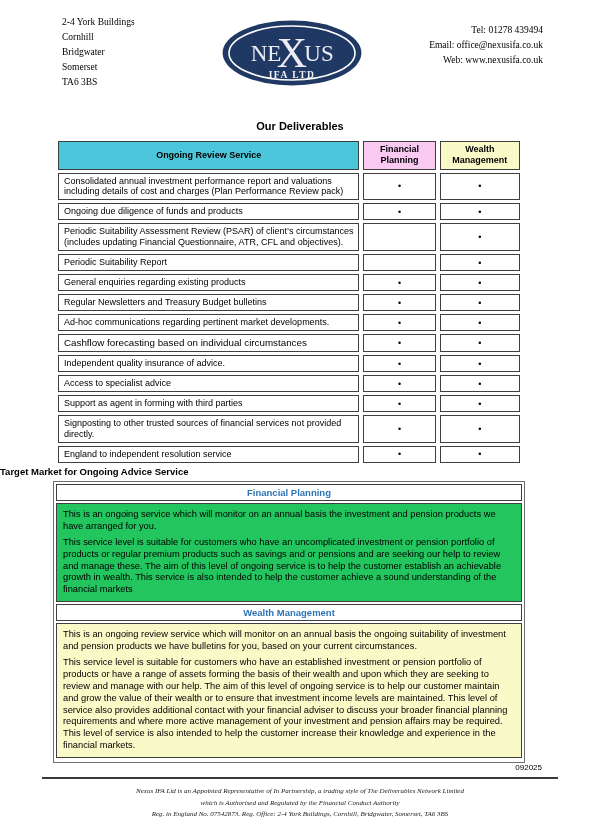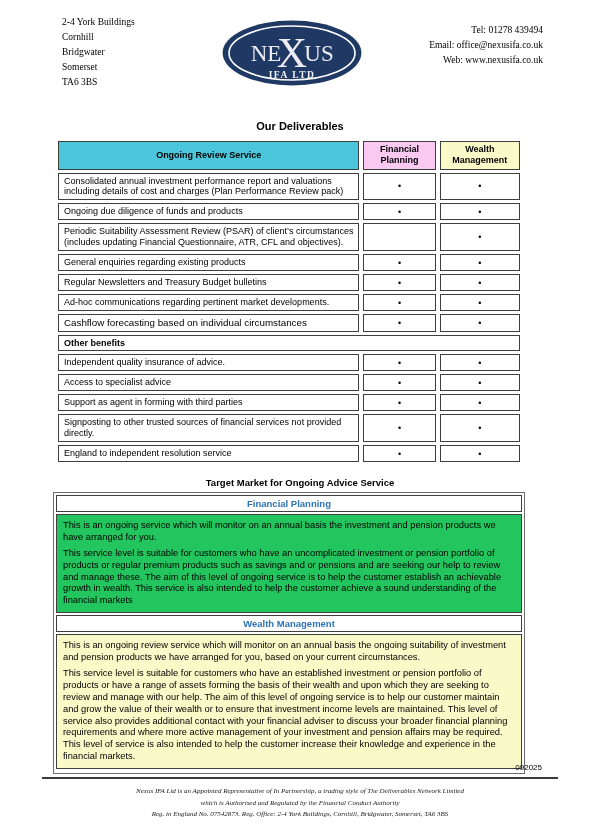--- a/index.html
+++ b/index.html
@@ -32,21 +32,21 @@
   }
   th.hdr { font-size:9px; font-weight:bold; padding:2px 2px; text-align:center; line-height:1.25; }
   th.hdr-service { width:300px; background:var(--cyan,#4CC6DA); }
   th.hdr-fp      { width:72px;  background:var(--pink,#F9C9F2); }
   th.hdr-wm      { width:80px;  background:var(--yellow,#FAFAC9); }
   td.label-cell  { font-size:9px; line-height:1.22; padding:2px 4px 2px 5px; text-align:left; background:#fff; }
   td.label-cell.large { font-size:9.8px; }
   td.bullet-cell { font-size:9px; text-align:center; background:#fff; }
   td.section-cell{ font-size:9px; font-weight:bold; padding:2px 4px 2px 5px; background:#fff; }
   
-  .tm-heading { text-align:center; font-size:9.5px; font-weight:bold; margin:12px 0 4px; }
+  .tm-heading { font-size:9.5px; font-weight:bold; margin:0 0 4px; }
   .tm-section {
     margin-left:53px; width:472px;
     border:1px solid #6e6e6e; padding:2px; background:#fff;
   }
   .tm-bar {
     border:1px solid #3f3f3f; background:#ffffff;
     color:var(--blue,#2E74B5); font-weight:bold; font-size:9.5px;
     text-align:center; padding:2px 0; margin-bottom:2px;
   }
   .tm-box {
@@ -124,41 +124,43 @@
           <td class="label-cell">Ongoing due diligence of funds and products</td>
           <td class="bullet-cell">•</td>
           <td class="bullet-cell">•</td>
         </tr>
         <tr>
           <td class="label-cell">Periodic Suitability Assessment Review (PSAR) of client’s circumstances (includes updating Financial Questionnaire, ATR, CFL and objectives).</td>
           <td class="bullet-cell"></td>
           <td class="bullet-cell">•</td>
         </tr>
         <tr>
+          <td class="label-cell">Periodic Suitability Report</td>
+          <td class="bullet-cell"></td>
+          <td class="bullet-cell">•</td>
+        </tr>
+        <tr>
           <td class="label-cell">General enquiries regarding existing products</td>
           <td class="bullet-cell">•</td>
           <td class="bullet-cell">•</td>
         </tr>
         <tr>
           <td class="label-cell">Regular Newsletters and Treasury Budget bulletins</td>
           <td class="bullet-cell">•</td>
           <td class="bullet-cell">•</td>
         </tr>
         <tr>
           <td class="label-cell">Ad-hoc communications regarding pertinent market developments.</td>
           <td class="bullet-cell">•</td>
           <td class="bullet-cell">•</td>
         </tr>
         <tr>
           <td class="label-cell large">Cashflow forecasting based on individual circumstances</td>
           <td class="bullet-cell">•</td>
           <td class="bullet-cell">•</td>
-        </tr>
-        <tr>
-          <td colspan="3" class="section-cell">Other benefits</td>
         </tr>
         <tr>
           <td class="label-cell">Independent quality insurance of advice.</td>
           <td class="bullet-cell">•</td>
           <td class="bullet-cell">•</td>
         </tr>
         <tr>
           <td class="label-cell">Access to specialist advice</td>
           <td class="bullet-cell">•</td>
           <td class="bullet-cell">•</td>
@@ -183,21 +185,21 @@
 
   <div class="tm-heading">Target Market for Ongoing Advice Service</div>
   <div class="tm-section">
       <div class="tm-bar">Financial Planning</div>
       <div class="tm-box" style="background: #22c55e;">
         <p>This is an ongoing service which will monitor on an annual basis the investment and pension products we have arranged for you.</p>
         <p>This service level is suitable for customers who have an uncomplicated investment or pension portfolio of products or regular premium products such as savings and or pensions and are seeking our help to review and manage these. The aim of this level of ongoing service is to help the customer establish an achievable growth in wealth. This service is also intended to help the customer achieve a sound understanding of the financial markets</p>
       </div>
       <div class="tm-bar">Wealth Management</div>
       <div class="tm-box" style="background: rgb(250, 250, 201);">
-        <p>This is an ongoing review service which will monitor on an annual basis the ongoing suitability of investment and pension products we have arranged for you, based on your current circumstances.</p>
+        <p>This is an ongoing review service which will monitor on an annual basis the ongoing suitability of investment and pension products we have bulletins for you, based on your current circumstances.</p>
         <p>This service level is suitable for customers who have an established investment or pension portfolio of products or have a range of assets forming the basis of their wealth and upon which they are seeking to review and manage with our help. The aim of this level of ongoing service is to help our customer maintain and grow the value of their wealth or to ensure that investment income levels are maintained. This level of service also provides additional contact with your financial adviser to discuss your broader financial planning requirements and where more active management of your investment and pension affairs may be required. This level of service is also intended to help the customer increase their knowledge and experience in the financial markets.</p>
       </div>
     </div>
 
   <div class="page-code">092025</div>
   <div class="footer-rule"></div>
   <div class="footer-lines">
     <div>Nexus IFA Ltd is an Appointed Representative of In Partnership, a trading style of The Deliverables Network Limited</div>
     <div>which is Authorised and Regulated by the Financial Conduct Authority</div>
     <div>Reg. in England  No. 07542873. Reg. Office: 2-4 York Buildings, Cornhill, Bridgwater, Somerset, TA6 3BS</div>

